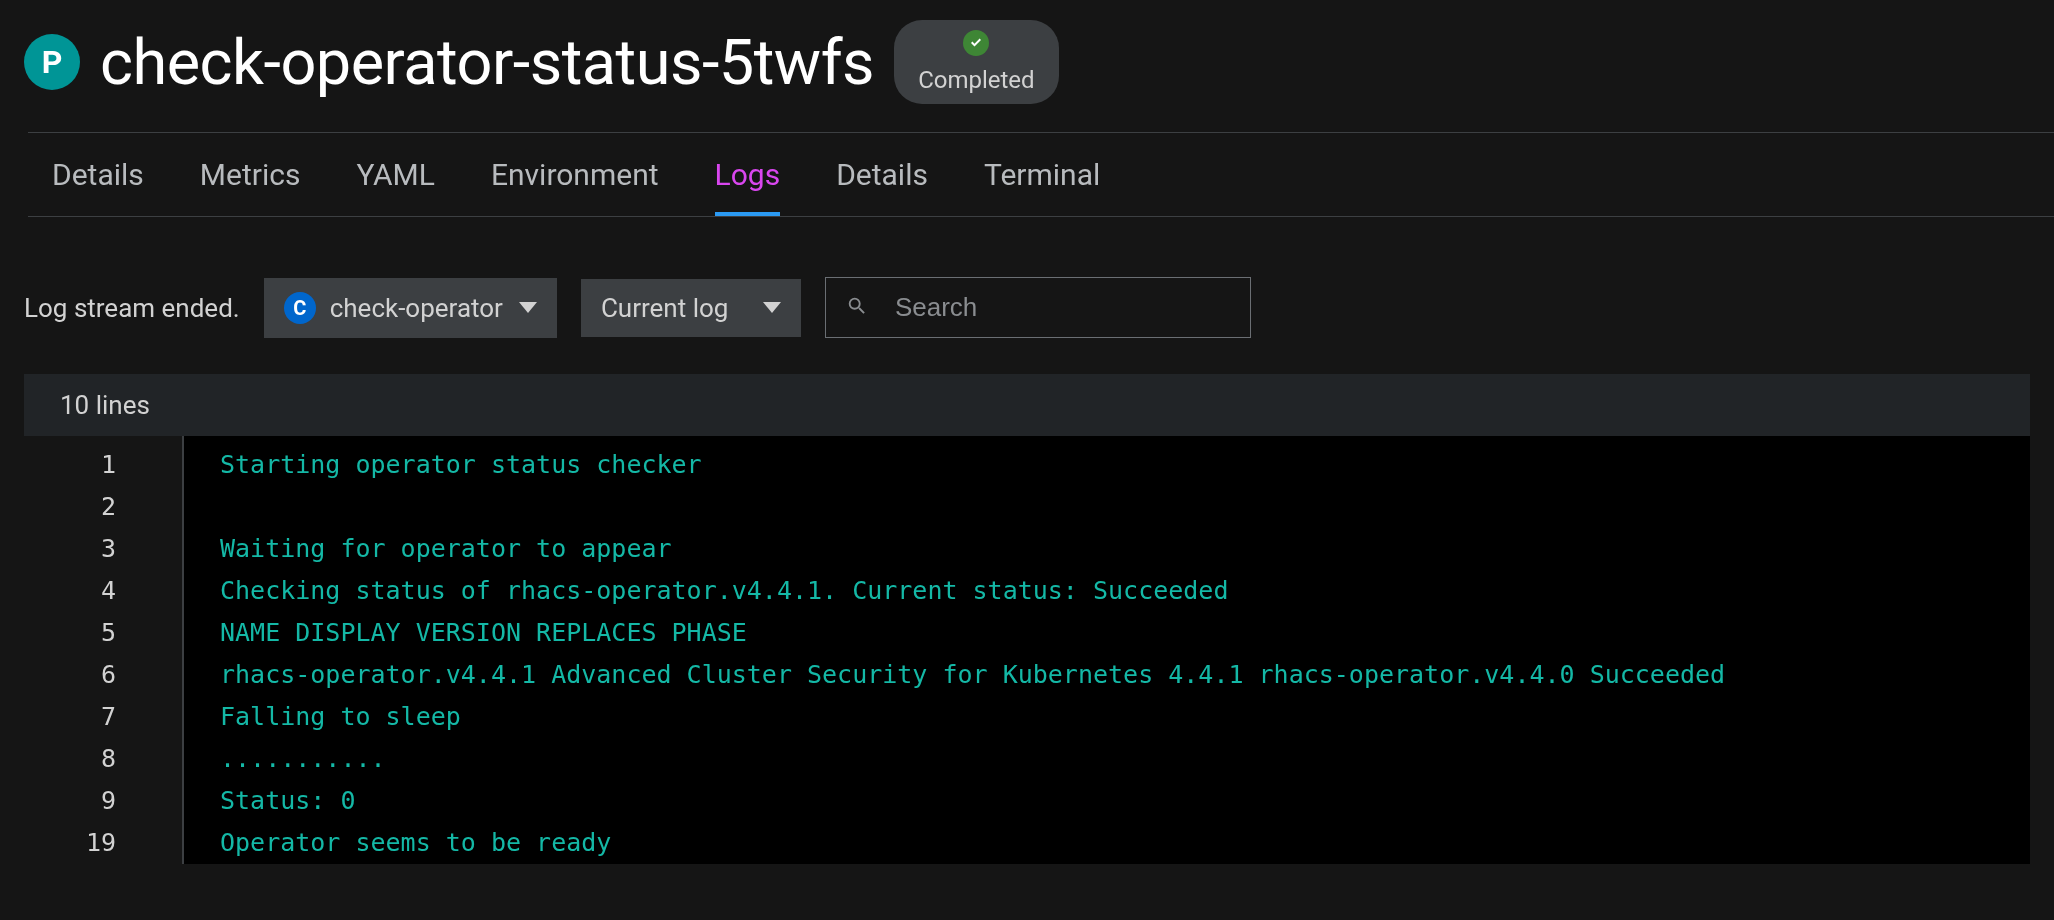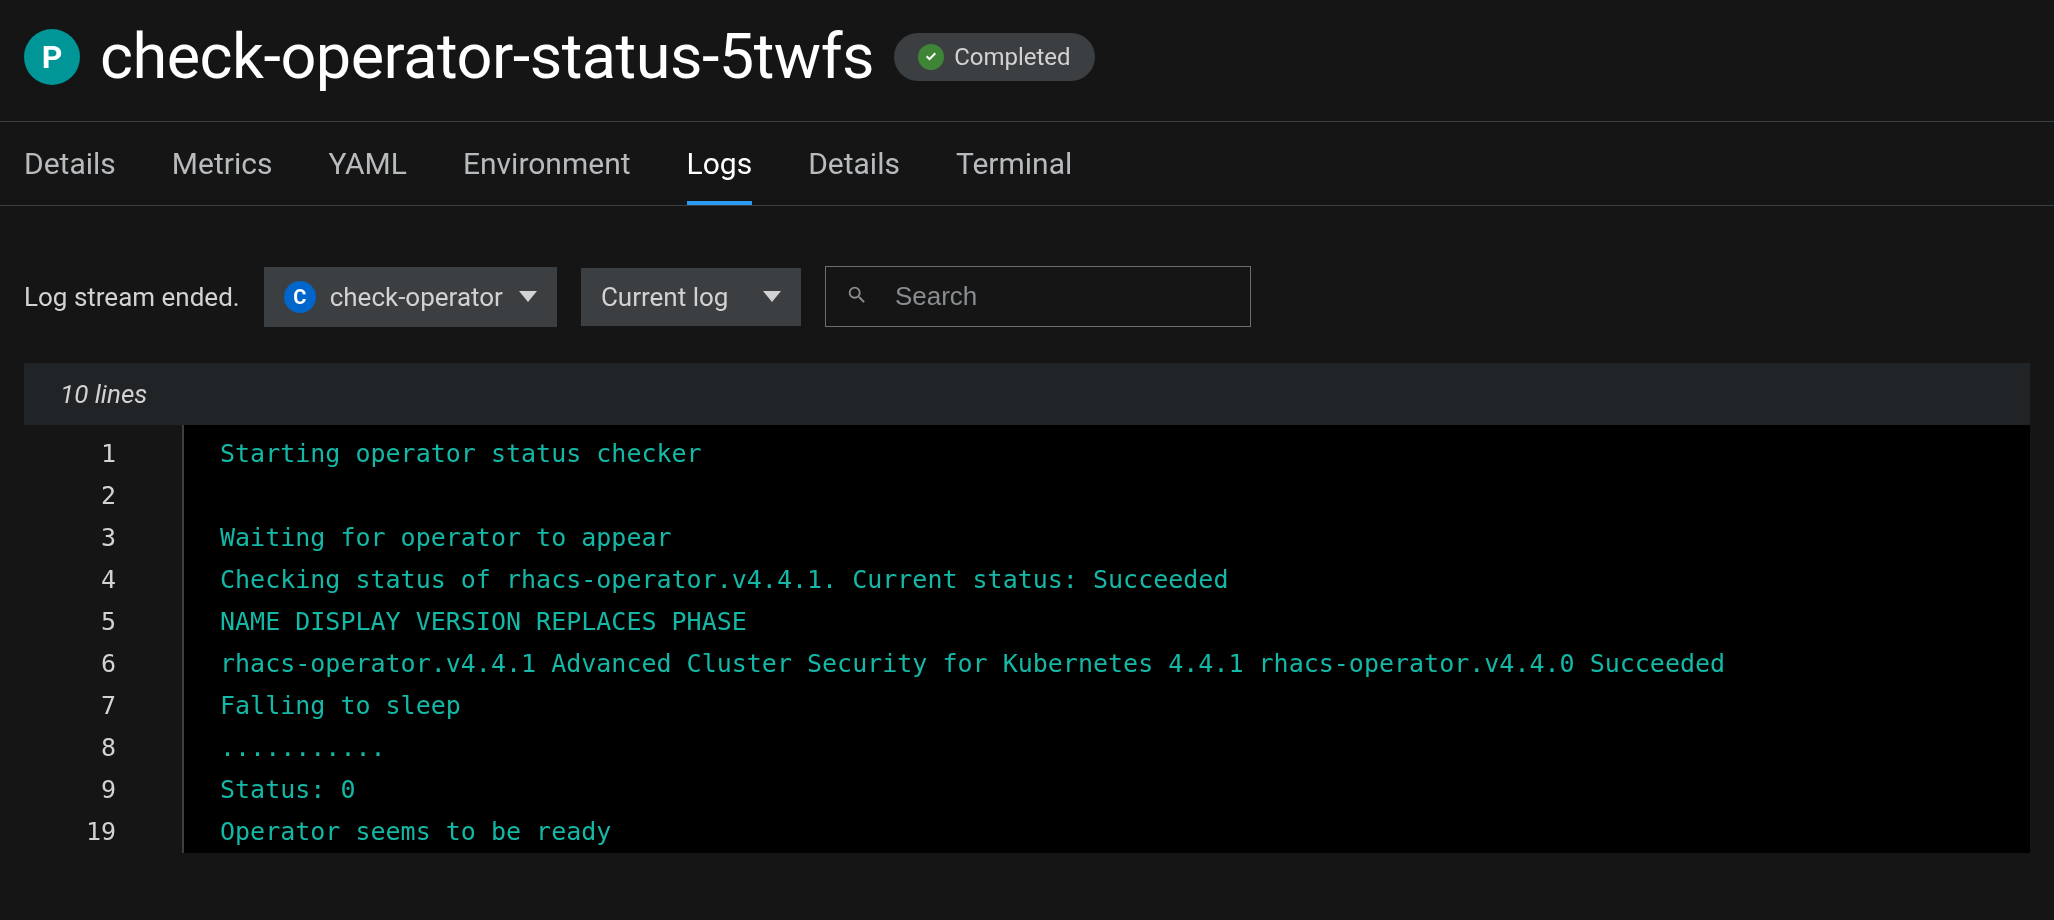--- a/index.html
+++ b/index.html
@@ -42,20 +42,21 @@
     }
     .status-badge {
       display: inline-flex;
       align-items: center;
       gap: 10px;
       background: #3c3f42;
       border-radius: 28px;
       padding: 10px 24px;
       font-size: 24px;
       color: #d2d2d2;
+      flex-direction: column;
     }
     .status-check {
       width: 26px;
       height: 26px;
       border-radius: 50%;
       background: #3e8635;
       display: flex;
       align-items: center;
       justify-content: center;
       flex-shrink: 0;
@@ -63,31 +64,32 @@
     .status-check svg {
       width: 16px;
       height: 16px;
     }
     .tabs {
       display: flex;
       border-bottom: 1px solid #3c3f42;
       border-top: 1px solid #3c3f42;
       padding: 0 24px;
       gap: 56px;
+      margin-left: 28px;
     }
     .tab {
       padding: 24px 0 20px 0;
       font-size: 30px;
       color: #b8bbbe;
       cursor: pointer;
       border-bottom: 4px solid transparent;
       position: relative;
     }
     .tab.active {
-      color: #ffffff;
+      color: #d946ef;
       border-bottom-color: #2b9af3;
     }
     .log-controls {
       display: flex;
       align-items: center;
       gap: 24px;
       padding: 60px 24px 36px 24px;
     }
     .stream-status {
       font-size: 26px;
@@ -153,21 +155,20 @@
       width: 22px;
       height: 22px;
       fill: #8a8d90;
     }
     .lines-bar {
       background: #212427;
       padding: 16px 36px;
       font-size: 26px;
       color: #d2d2d2;
       margin: 0 24px;
-      font-style: italic;
     }
     .log-viewer {
       background: #000;
       margin: 0 24px;
       font-family: "Menlo", "Monaco", "Consolas", monospace;
       font-size: 25px;
       line-height: 42px;
     }
     .log-line {
       display: flex;

